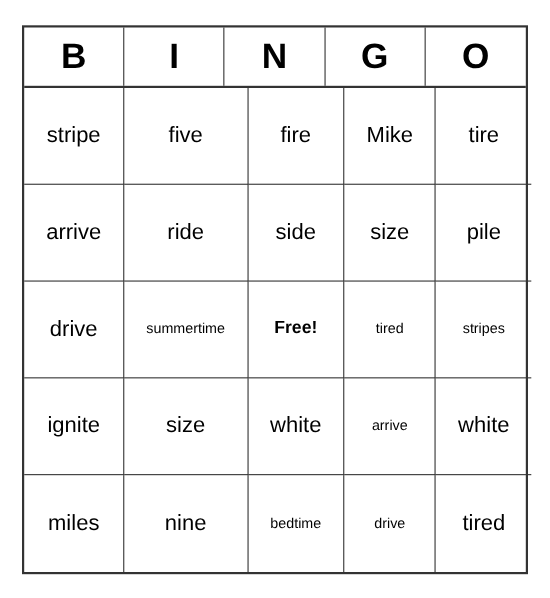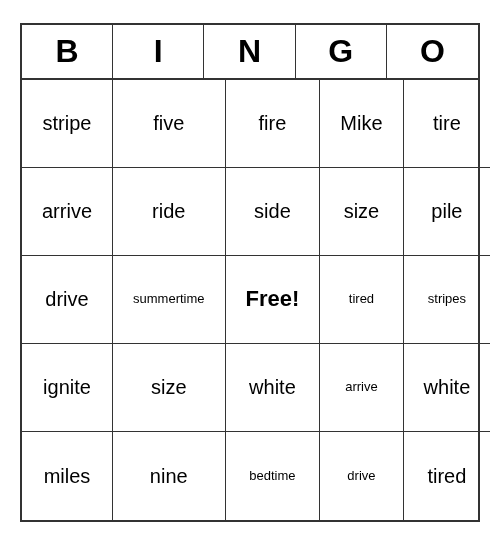--- a/index.html
+++ b/index.html
@@ -68,21 +68,21 @@
     .cell-text {
       font-size: 20px;
       line-height: 1.2;
     }
 
     .cell-text.small {
       font-size: 13px;
     }
 
     .free-cell {
-      font-size: 22px;
+      font-size: 16px;
       font-weight: bold;
     }
   </style>
 </head>
 <body>
 
 <div class="bingo-card">
   <div class="bingo-header">
   <div class="bingo-header-cell">B</div>
       <div class="bingo-header-cell">I</div>

